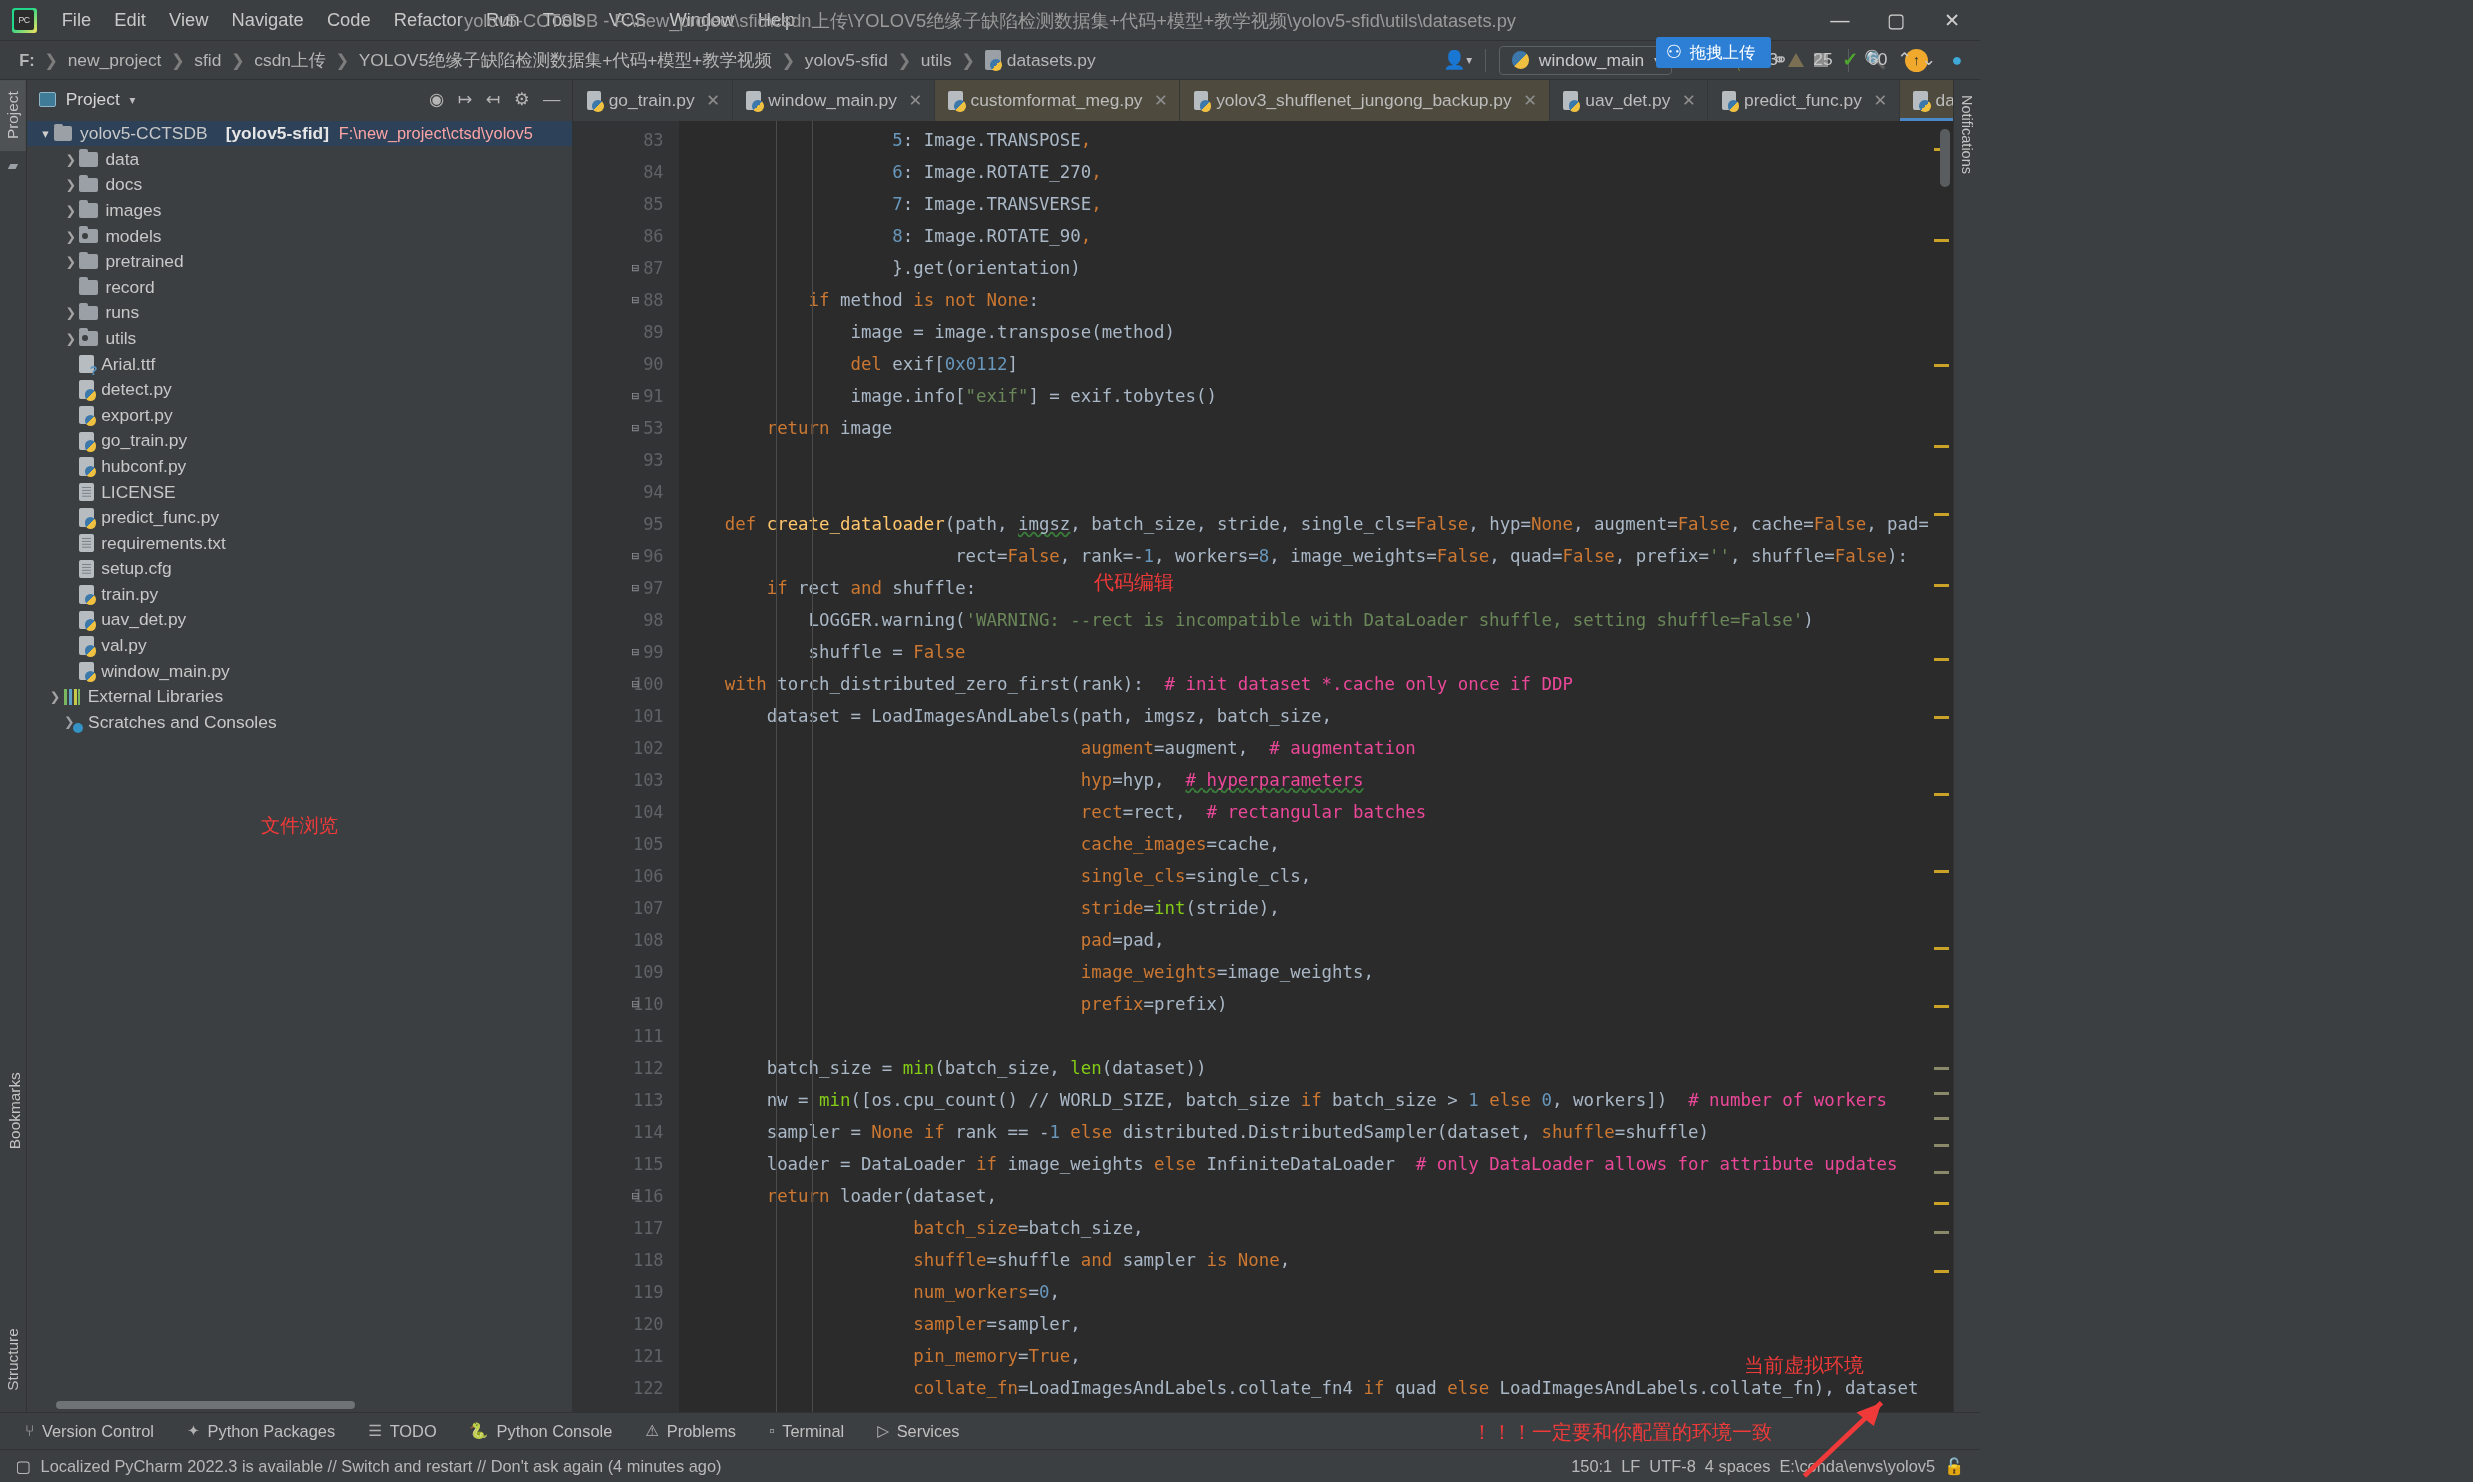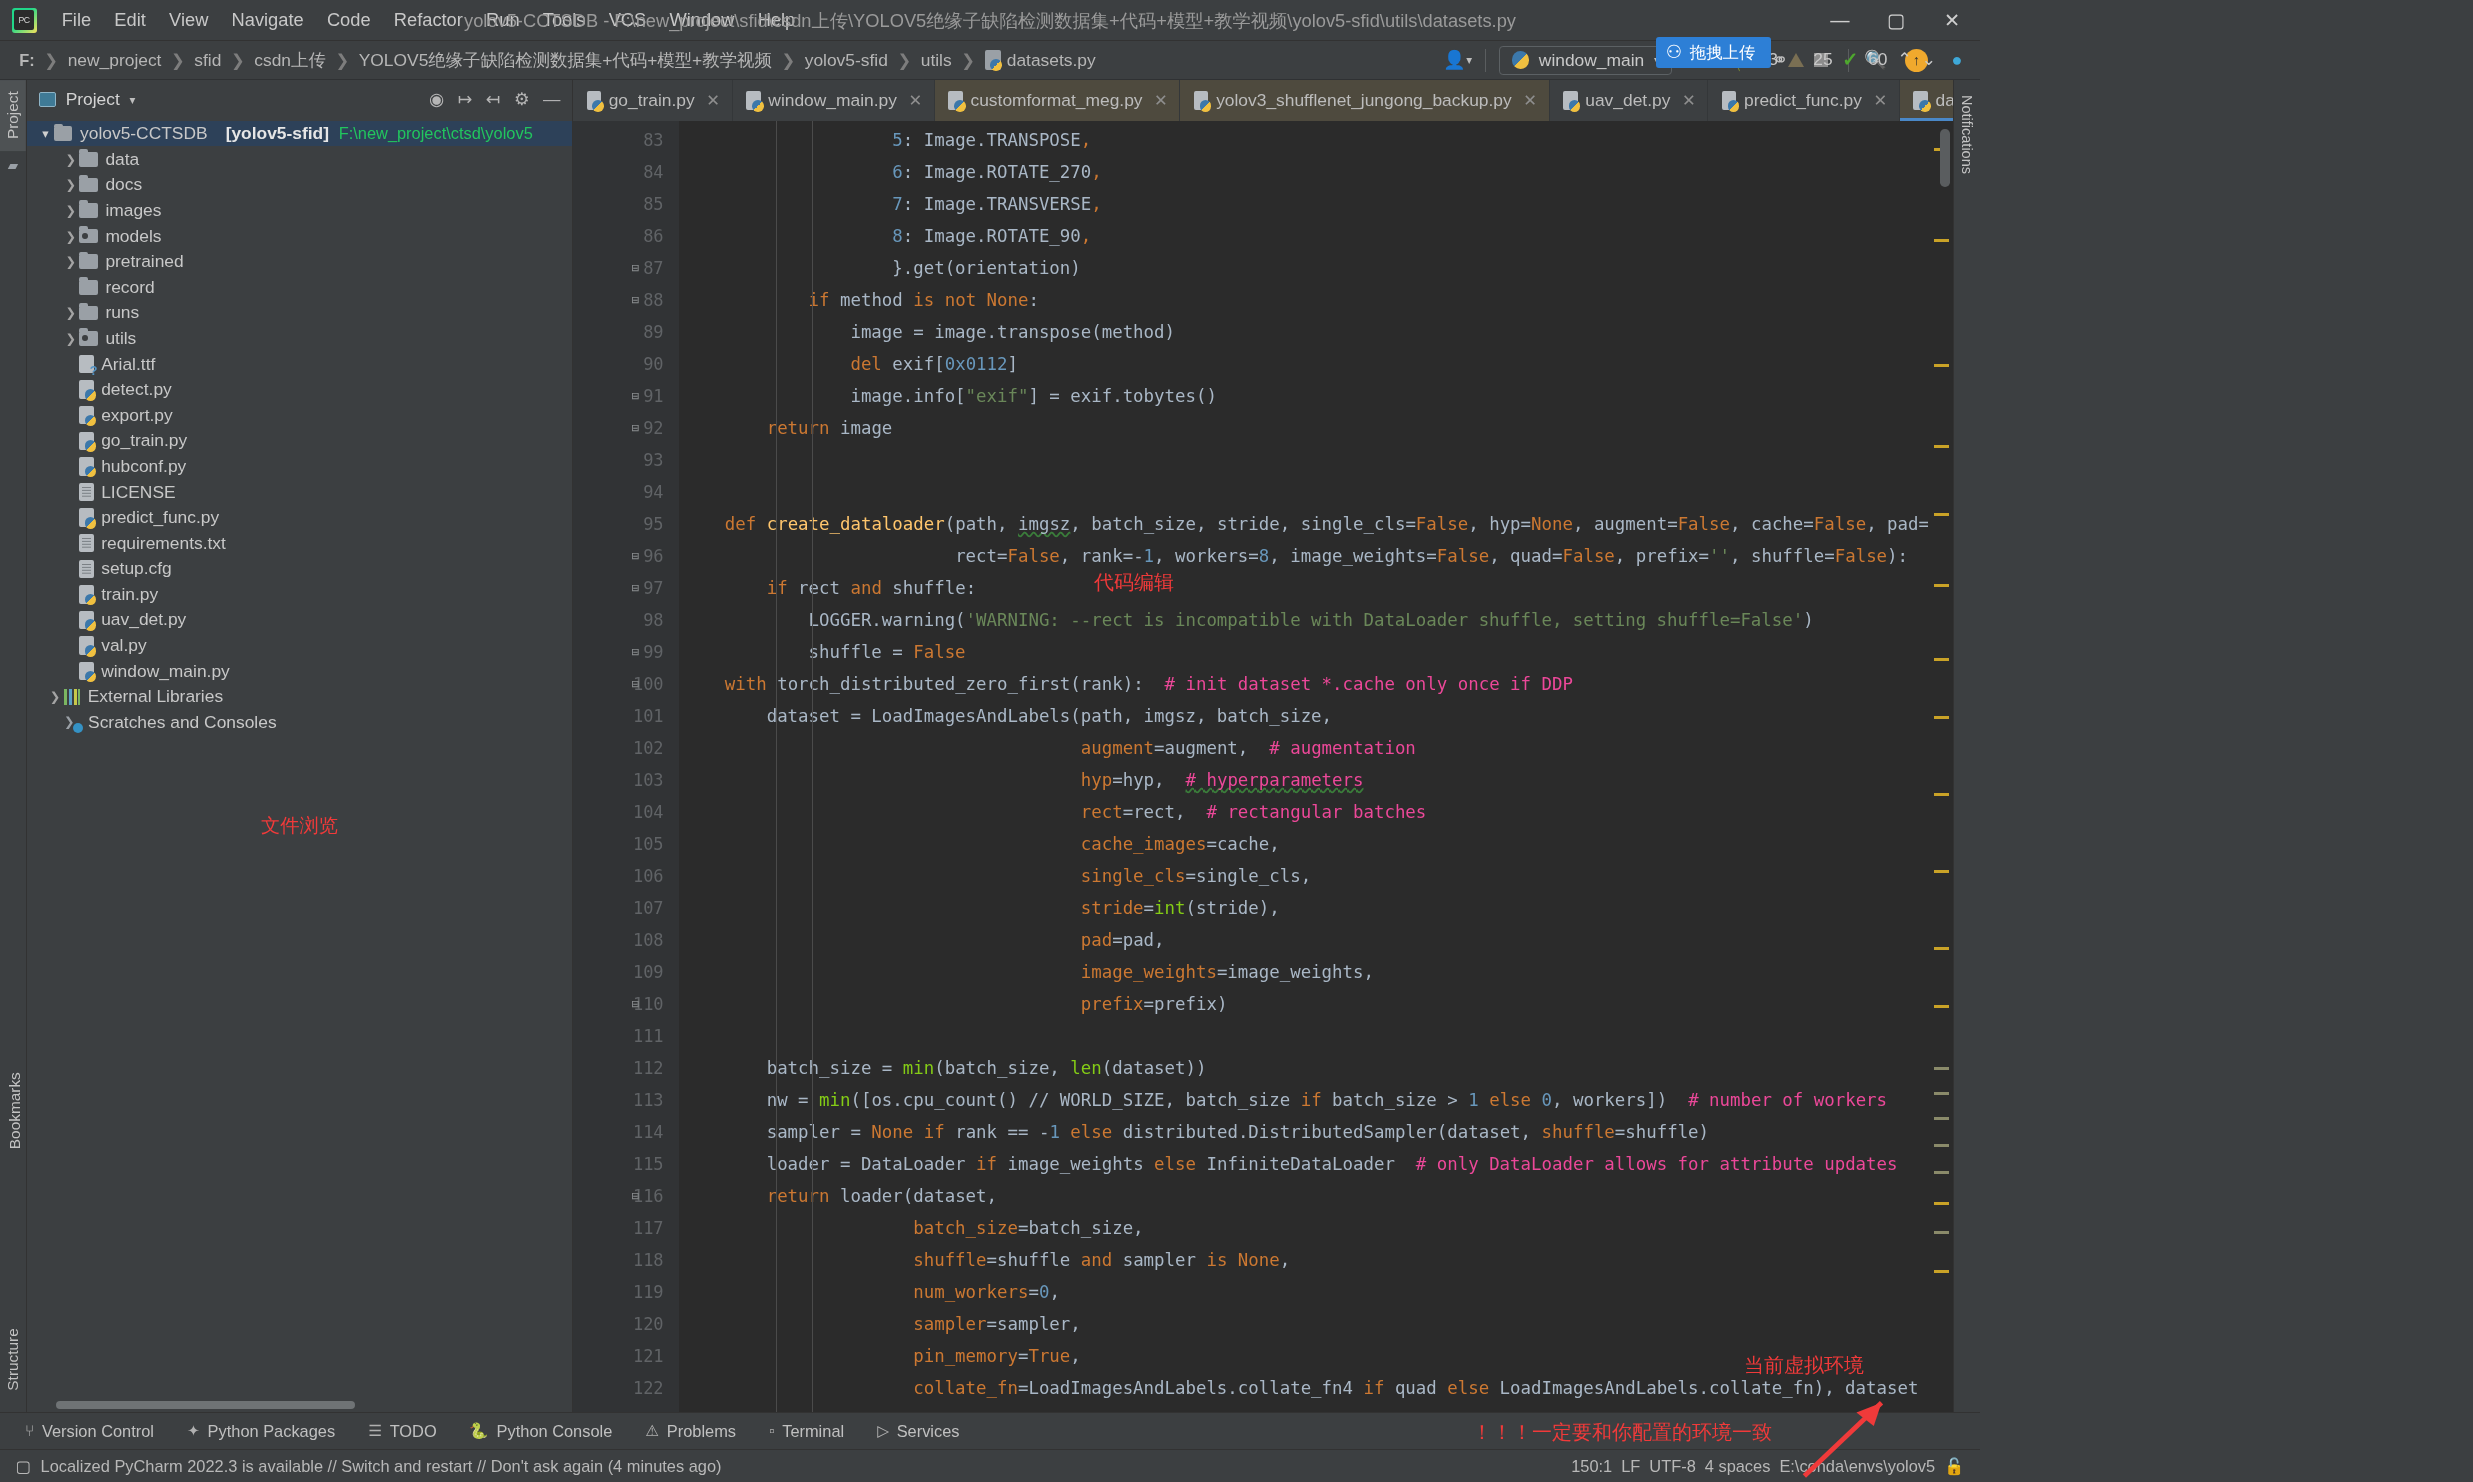--- a/index.html
+++ b/index.html
@@ -121,21 +121,21 @@
     background: linear-gradient(135deg, #3c78aa 0 50%, #f0c040 50% 100%);
   }
   .unk-ico { width: 14.5px; height: 18.3px; background: #b7bcc1; border-radius: 1.9px; flex: 0 0 14.5px; margin-right: 7.7px; position: relative; }
   .unk-ico::after { content:"?"; position:absolute; right:-3.9px; bottom:-4.8px; font-size: 12.6px; color: #5394c6; font-weight: bold; }
   .lib-ico { width: 16.4px; height: 16.4px; flex: 0 0 16.4px; margin-right: 7.7px;
     background: repeating-linear-gradient(90deg,#7bb661 0 2.9px,#3c3f41 2.9px 4.8px,#5aa0c8 4.8px 7.7px,#3c3f41 7.7px 9.7px,#c8c84a 9.7px 12.6px,#3c3f41 12.6px 14.5px,#7bb661 14.5px 16.4px); }
   .scratch-ico { width: 16.4px; height: 16.4px; flex: 0 0 16.4px; margin-right: 7.7px; position: relative; color:#9aa0a6; font-size: 12.6px; }
   .scratch-ico::after { content:""; position:absolute; right:-2.9px; bottom:-2.9px; width: 10.6px; height: 10.6px; border-radius: 50%; background: #3592c4; }
   .name { color: #c8c8c8; }
   .name.bold { font-weight: bold; color: #e6e6e6; }
-  .path-hint { color: #22c55e; margin-left: 9.7px; font-size: 16.4px; }
+  .path-hint { color: #fca5a5; margin-left: 9.7px; font-size: 16.4px; }
   .proj-annot { color: #f03a3a; font-size: 19.3px; text-align: center; margin-top: 77px; }
 
   .proj-scroll { height: 15.4px; flex: 0 0 15.4px; position: relative; background:#3c3f41; }
   .proj-scroll .thumb { position:absolute; left: 29px; top: 3.9px; width: 299px; height: 8.7px; background: #6f7375; border-radius: 3.9px; }
 
   
   .editor { flex: 1 1 auto; display: flex; flex-direction: column; min-width: 0; background: #2b2b2b; }
   .tabs { height: 41px; flex: 0 0 41px; background: #3c3f41; display: flex; align-items: stretch; position: relative; overflow: hidden; }
   .tab { display: flex; align-items: center; gap: 7.7px; padding: 0 11.6px 0 13.5px; font-size: 17.4px; color: #bcbcbc;
          border-right: 1px solid #343739; position: relative; white-space: nowrap; }
@@ -501,21 +501,21 @@
           <div id="gutter-lines">
               <div class="gln">83</div>
               <div class="gln">84</div>
               <div class="gln">85</div>
               <div class="gln">86</div>
               <div class="gln">87</div>
               <div class="gln">88</div>
               <div class="gln">89</div>
               <div class="gln">90</div>
               <div class="gln">91</div>
-              <div class="gln">92</div>
+              <div class="gln">53</div>
               <div class="gln">93</div>
               <div class="gln">94</div>
               <div class="gln">95</div>
               <div class="gln">96</div>
               <div class="gln">97</div>
               <div class="gln">98</div>
               <div class="gln">99</div>
               <div class="gln">100</div>
               <div class="gln">101</div>
               <div class="gln">102</div>

